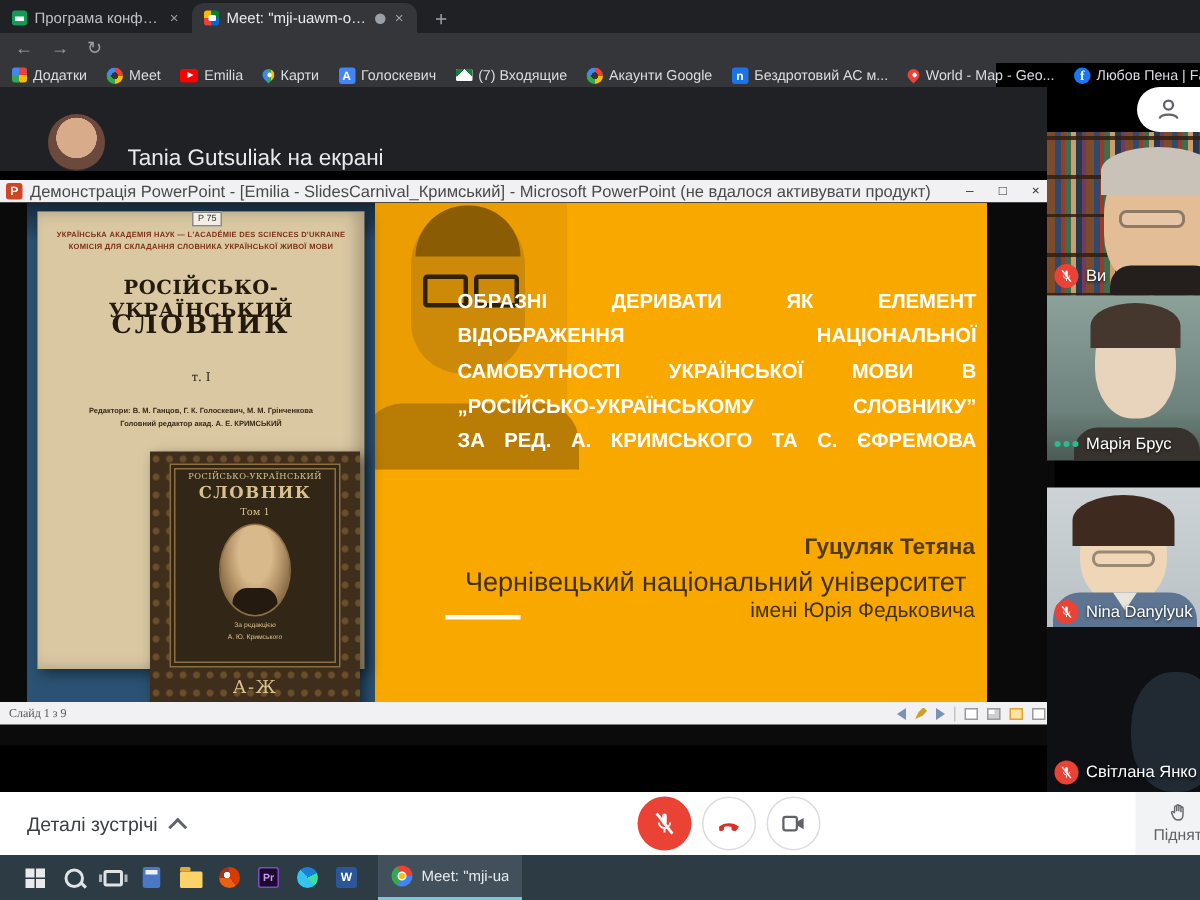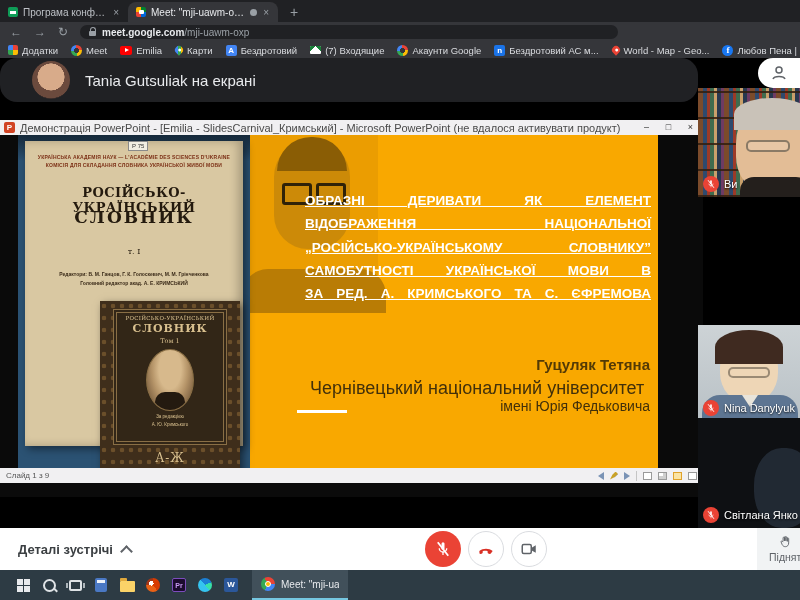--- a/index.html
+++ b/index.html
@@ -24,41 +24,41 @@
   .toolbar{position:absolute;left:0;top:22px;width:800px;height:20px;background:#35363a;display:flex;align-items:center;padding:0 10px;gap:12px;box-sizing:border-box;}
   .navg{color:#9aa0a6;font-size:12px;line-height:1;}
   .omnibox{height:14px;width:520px;background:#202124;border-radius:8px;display:flex;align-items:center;padding:0 9px;gap:6px;}
   .lock{width:7px;height:5px;background:#9aa0a6;border-radius:1px;position:relative;margin-top:3px;flex:0 0 auto;}
   .lock::before{content:"";position:absolute;top:-4px;left:1px;width:4px;height:4px;border:1px solid #9aa0a6;border-bottom:none;border-radius:3px 3px 0 0;}
   .url{font-size:10px;white-space:nowrap;}
   .url .host{color:#e8eaed;font-weight:bold;}
   .url .path{color:#9aa0a6;}
 
   
-  .bkbar{position:absolute;left:0;top:42px;width:800px;height:16px;background:#35363a;display:flex;align-items:center;padding:0 8px;gap:13px;box-sizing:border-box;}
+  .bkbar{position:absolute;left:0;top:42px;width:664px;height:16px;background:#35363a;display:flex;align-items:center;padding:0 8px;gap:13px;box-sizing:border-box;}
   .bk{display:flex;align-items:center;gap:4px;font-size:9.5px;color:#dadce0;white-space:nowrap;}
   .fav{flex:0 0 auto;}
   .f-grid{width:10px;height:10px;border-radius:2px;background:conic-gradient(#ea4335 0 25%,#fbbc05 0 50%,#34a853 0 75%,#4285f4 0);}
   .f-google{width:11px;height:11px;border-radius:50%;
     background:radial-gradient(circle,#35363a 0 29%,transparent 30%),conic-gradient(#ea4335 0 25%,#fbbc05 0 50%,#34a853 0 75%,#4285f4 0);}
   .f-yt{width:12px;height:9px;border-radius:2px;background:#f00;position:relative;}
   .f-yt::after{content:"";position:absolute;left:4.5px;top:2.5px;border-left:4px solid #fff;border-top:2px solid transparent;border-bottom:2px solid transparent;}
   .f-pin{width:8px;height:8px;border-radius:50% 50% 50% 0;transform:rotate(-45deg);background:#ea4335;position:relative;margin-top:-1px;}
   .f-pin::after{content:"";position:absolute;left:2.5px;top:2.5px;width:3px;height:3px;border-radius:50%;background:#fff;}
   .f-pin.multi{background:linear-gradient(135deg,#4285f4 0 45%,#34a853 45% 65%,#fbbc05 65% 82%,#ea4335 82%);}
   .f-tr{width:11px;height:11px;border-radius:2px;background:#4285f4;color:#fff;font-size:8px;font-weight:bold;text-align:center;line-height:11px;}
   .f-mail{width:11px;height:8px;background:#fff;position:relative;border-radius:1px;overflow:hidden;}
   .f-mail::after{content:"";position:absolute;inset:0;
     background:linear-gradient(135deg,#188038 0 50%,transparent 50%) left top/6px 5px no-repeat,
                linear-gradient(225deg,#188038 0 50%,transparent 50%) right top/6px 5px no-repeat;}
   .f-n{width:11px;height:11px;border-radius:2px;background:#1a73e8;color:#fff;font-size:8px;font-weight:bold;text-align:center;line-height:11px;}
   .f-fb{width:11px;height:11px;border-radius:50%;background:#1877f2;color:#fff;font-size:9px;font-weight:bold;text-align:center;line-height:11px;font-family:"Liberation Serif",serif;}
 
   
-  .meet-top{position:absolute;left:0;top:58px;width:698px;height:44px;background:#202124;display:flex;align-items:center;gap:15px;padding-left:32px;box-sizing:border-box;border-radius:17px;}
+  .meet-top{position:absolute;left:0;top:58px;width:698px;height:56px;background:#202124;display:flex;align-items:flex-end;gap:15px;padding-left:32px;box-sizing:border-box;}
   .avatar{width:38px;height:38px;border-radius:50%;flex:0 0 auto;
     background:radial-gradient(circle at 50% 42%,#d8ab8a 0 46%,#6b4a3d 47% 72%,#41302c 73%);}
   .banner{color:#e8eaed;font-size:15px;}
 
   
   .ppt{position:absolute;left:0;top:120px;width:703px;height:377px;background:#0b0b0b;}
   .ppt-tb{height:15px;background:#f1f0f2;display:flex;align-items:center;padding:0 4px;gap:5px;}
   .ppt-ico{width:11px;height:11px;background:#d14424;border-radius:2px;color:#fff;font-size:8px;font-weight:bold;text-align:center;line-height:11px;flex:0 0 auto;}
   .ppt-title{flex:1;font-size:11px;color:#4a4a4a;white-space:nowrap;overflow:hidden;text-overflow:ellipsis;}
   .wbtn{width:17px;text-align:center;font-size:9px;color:#333;line-height:15px;}
@@ -68,21 +68,21 @@
   .slide{position:absolute;left:18px;top:0;width:640px;height:347px;overflow:hidden;
     background:linear-gradient(180deg,#16293a 0,#2b5273 26px,#2b5273 100%);}
   .orange{position:absolute;left:232px;top:0;width:408px;height:347px;background:#f9a800;overflow:hidden;}
   .man{position:absolute;left:0;top:0;width:128px;height:178px;background:rgba(186,118,6,.22);}
   .man-head{position:absolute;left:24px;top:4px;width:76px;height:110px;background:#cc8a08;border-radius:38px 38px 34px 34px;}
   .man-head::before{content:"";position:absolute;top:-2px;left:3px;right:3px;height:34px;background:#8a5d05;border-radius:36px 36px 0 0;}
   .gl{position:absolute;left:32px;top:48px;display:flex;gap:4px;}
   .gl span{width:24px;height:16px;border:3px solid #2f2208;border-radius:3px;}
   .man-sh{position:absolute;bottom:0;left:-8px;width:144px;height:44px;background:#b97c05;border-radius:26px 26px 0 0;}
 
-  .sl-title{position:absolute;left:287px;top:54px;width:346px;color:#fff;font-weight:bold;font-size:13.5px;line-height:23.3px;text-decoration:underline;}
+  .sl-title{position:absolute;left:287px;top:54px;width:346px;color:#fff;font-weight:bold;font-size:13.5px;line-height:23.3px;}
   .sl-title div{text-align:justify;text-align-last:justify;white-space:nowrap;}
   .sl-author{position:absolute;left:280px;top:221px;width:352px;text-align:right;font-weight:bold;font-size:15px;color:#533a05;}
   .sl-aff1{position:absolute;left:292px;top:243px;width:352px;font-size:18px;color:#42300a;}
   .sl-aff2{position:absolute;left:280px;top:263px;width:352px;text-align:right;font-size:14px;color:#42300a;}
   .sl-rule{position:absolute;left:279px;top:275px;width:50px;height:3px;background:#fff;}
 
   
   .book1{position:absolute;left:7px;top:6px;width:218px;height:305px;background:#d9c8a2;
     box-shadow:inset -5px 0 10px rgba(0,0,0,.22),3px 3px 8px rgba(0,0,0,.45);}
   .b1-label{position:absolute;left:103px;top:0;background:#f2eee2;border:1px solid #8a8a8a;font-size:6px;color:#333;padding:1px 3px;}
@@ -101,21 +101,21 @@
   .b2-t2{text-align:center;font-size:11px;font-weight:bold;color:#d9c08f;font-family:"DejaVu Serif",serif;letter-spacing:1px;margin-top:1px;}
   .b2-vol{text-align:center;font-size:6.5px;color:#d9c08f;font-family:"DejaVu Serif",serif;margin-top:2px;}
   .b2-port{width:46px;height:60px;margin:4px auto 0;border-radius:50%;border:1px solid #8a6f45;overflow:hidden;position:relative;
     background:radial-gradient(ellipse at 50% 32%,#d7b98c 0 34%,#b59468 55%,#5a4028 100%);}
   .b2-port::after{content:"";position:absolute;left:8px;bottom:-4px;width:30px;height:22px;background:#241a10;border-radius:10px 10px 0 0;}
   .b2-e{text-align:center;font-size:4.5px;color:#d9c08f;margin-top:3px;}
   .b2-range{position:absolute;left:0;right:0;top:150px;text-align:center;font-size:12px;color:#d9c08f;font-family:"DejaVu Serif",serif;letter-spacing:1px;}
 
   
   .ppt-sb{height:15px;background:#f1f0f2;display:flex;align-items:center;padding:0 6px;gap:6px;box-sizing:border-box;}
-  .sb-left{font-size:8px;color:#555;flex:1;}
+  .sb-left{font-size:8px;color:#555;flex:1;font-family:Liberation Serif, serif;}
   .tri-l{width:0;height:0;border-top:4px solid transparent;border-bottom:4px solid transparent;border-right:6px solid #7a93b5;}
   .tri-r{width:0;height:0;border-top:4px solid transparent;border-bottom:4px solid transparent;border-left:6px solid #7a93b5;}
   .pen{width:8px;height:8px;background:linear-gradient(135deg,#c9a227 0 60%,#6b5a1a 60%);clip-path:polygon(0 100%,30% 40%,70% 0,100% 30%,60% 70%,0 100%);}
   .vbtn{width:9px;height:8px;border:1px solid #9a9a9a;box-sizing:border-box;background:#fff;}
   .vbtn.grid{background:linear-gradient(#fff 0 0) 0 0/4px 3px no-repeat,#cfcfcf;}
   .vbtn.show{background:#fbe3a2;border-color:#e0a22a;}
 
   
   .pill{position:absolute;left:758px;top:58px;width:42px;height:30px;background:#fff;border-radius:16px 0 0 16px;display:flex;align-items:center;justify-content:center;}
   .tile{position:absolute;left:698px;width:102px;overflow:hidden;}
@@ -138,21 +138,21 @@
   .t3-sh::before{content:"";position:absolute;left:40px;top:0;border-left:8px solid transparent;border-right:8px solid transparent;border-top:12px solid #e8e4da;}
   .t4{top:418px;height:110px;background:#0e1013;}
   .t4-fig{position:absolute;right:-14px;top:30px;width:60px;height:80px;border-radius:46%;background:#272f3c;opacity:.8;}
   .tl{position:absolute;left:5px;bottom:5px;display:flex;align-items:center;gap:5px;}
   .badge{width:16px;height:16px;border-radius:50%;background:#ea4335;display:flex;align-items:center;justify-content:center;flex:0 0 auto;}
   .dots{display:flex;gap:2px;align-items:center;}
   .dots i{width:4px;height:4px;border-radius:50%;background:#27bd8e;}
   .tname{color:#fff;font-size:11px;text-shadow:0 1px 2px rgba(0,0,0,.9);white-space:nowrap;}
 
   
-  .bbar{position:absolute;left:0;top:528px;width:800px;height:42px;background:#fff;font-weight:bold;}
+  .bbar{position:absolute;left:0;top:528px;width:800px;height:42px;background:#fff;}
   .details{position:absolute;left:18px;top:14px;display:flex;align-items:center;gap:9px;font-size:13px;color:#3c4043;}
   .chev{width:7px;height:7px;border-left:2px solid #5f6368;border-top:2px solid #5f6368;transform:rotate(45deg);margin-top:3px;}
   .cbtn{position:absolute;top:531px;width:36px;height:36px;border-radius:50%;display:flex;align-items:center;justify-content:center;box-sizing:border-box;}
   .cbtn.mic{left:425px;background:#ea4335;}
   .cbtn.ring{background:#fff;border:1px solid #dadce0;}
   .cbtn.hang{left:468px;}
   .cbtn.cam{left:511px;}
   .raise{position:absolute;left:757px;top:528px;width:43px;height:42px;background:#f1f3f4;overflow:hidden;}
   .raise svg{position:absolute;left:22px;top:6px;}
   .raise .rlbl{position:absolute;left:12px;top:23px;font-size:10.5px;color:#5f6368;white-space:nowrap;}
@@ -199,24 +199,20 @@
       <span class="audiodot"></span>
       <span class="x">×</span>
     </div>
     <div class="newtab">+</div>
   </div>
 
   <div class="toolbar">
     <span class="navg">←</span>
     <span class="navg">→</span>
     <span class="navg">↻</span>
-    <div class="omnibox">
-      <span class="lock"></span>
-      <span class="url"><span class="host">meet.google.com</span><span class="path">/mji-uawm-oxp</span></span>
-    </div>
   </div>
 
   <div class="bkbar">
     <span class="bk">
         <span class="fav f-grid"></span>
         <span>Додатки</span>
       </span>
     <span class="bk">
         <span class="fav f-google"></span>
         <span>Meet</span>
@@ -224,21 +220,21 @@
     <span class="bk">
         <span class="fav f-yt"></span>
         <span>Emilia</span>
       </span>
     <span class="bk">
         <span class="fav f-pin multi"></span>
         <span>Карти</span>
       </span>
     <span class="bk">
         <span class="fav f-tr">A</span>
-        <span>Бездротовий</span>
+        <span>Голоскевич</span>
       </span>
     <span class="bk">
         <span class="fav f-mail"></span>
         <span>(7) Входящие</span>
       </span>
     <span class="bk">
         <span class="fav f-google"></span>
         <span>Акаунти Google</span>
       </span>
     <span class="bk">
@@ -303,22 +299,22 @@
             <div class="b2-port"></div>
             <div class="b2-e">За редакцією</div>
             <div class="b2-e">А. Ю. Кримського</div>
           </div>
           <div class="b2-range">А-Ж</div>
         </div>
 
         <div class="sl-title">
           <div>ОБРАЗНІ ДЕРИВАТИ ЯК ЕЛЕМЕНТ</div>
           <div>ВІДОБРАЖЕННЯ НАЦІОНАЛЬНОЇ</div>
+          <div>САМОБУТНОСТІ УКРАЇНСЬКОЇ МОВИ В</div>
           <div>„РОСІЙСЬКО-УКРАЇНСЬКОМУ СЛОВНИКУ”</div>
-          <div>САМОБУТНОСТІ УКРАЇНСЬКОЇ МОВИ В</div>
           <div>ЗА РЕД. А. КРИМСЬКОГО ТА С. ЄФРЕМОВА</div>
         </div>
         <div class="sl-author">Гуцуляк Тетяна</div>
         <div class="sl-aff1">Чернівецький національний університет</div>
         <div class="sl-aff2">імені Юрія Федьковича</div>
         <div class="sl-rule"></div>
       </div>
     </div>
 
     <div class="ppt-sb">
@@ -350,20 +346,32 @@
             <rect x="10" y="3" width="4" height="10" rx="2" fill="#fff"></rect>
             <path d="M7 11a5 5 0 0 0 10 0" fill="none" stroke="#fff" stroke-width="1.6"></path>
             <line x1="12" y1="16" x2="12" y2="20" stroke="#fff" stroke-width="1.6"></line>
             <line x1="5" y1="3" x2="19" y2="21" stroke="#fff" stroke-width="2.4"></line>
           </svg>
       </span>
       <span class="tname">Ви</span>
     </div>
   </div>
 
+  <div class="tile t2">
+    <div class="t2-face"></div>
+    <div class="t2-sh"></div>
+    <div class="tl">
+      <span class="dots">
+          <i></i>
+          <i></i>
+          <i></i>
+        </span>
+      <span class="tname">Марія Брус</span>
+    </div>
+  </div>
 
   <div class="tile t3">
     <div class="t3-face"></div>
     <div class="t3-sh"></div>
     <div class="tl">
       <span class="badge">
         <svg width="10" height="10" viewBox="0 0 24 24">
             <rect x="10" y="3" width="4" height="10" rx="2" fill="#fff"></rect>
             <path d="M7 11a5 5 0 0 0 10 0" fill="none" stroke="#fff" stroke-width="1.6"></path>
             <line x1="12" y1="16" x2="12" y2="20" stroke="#fff" stroke-width="1.6"></line>

